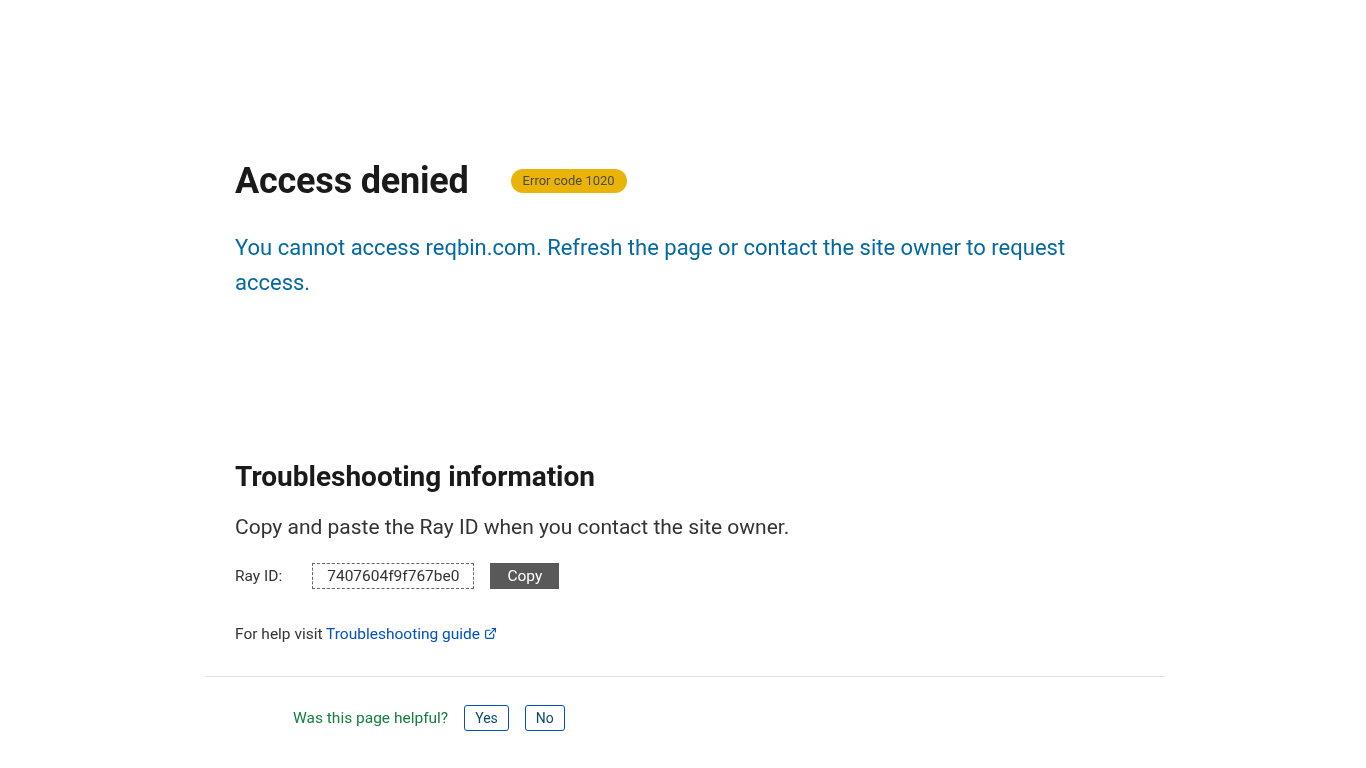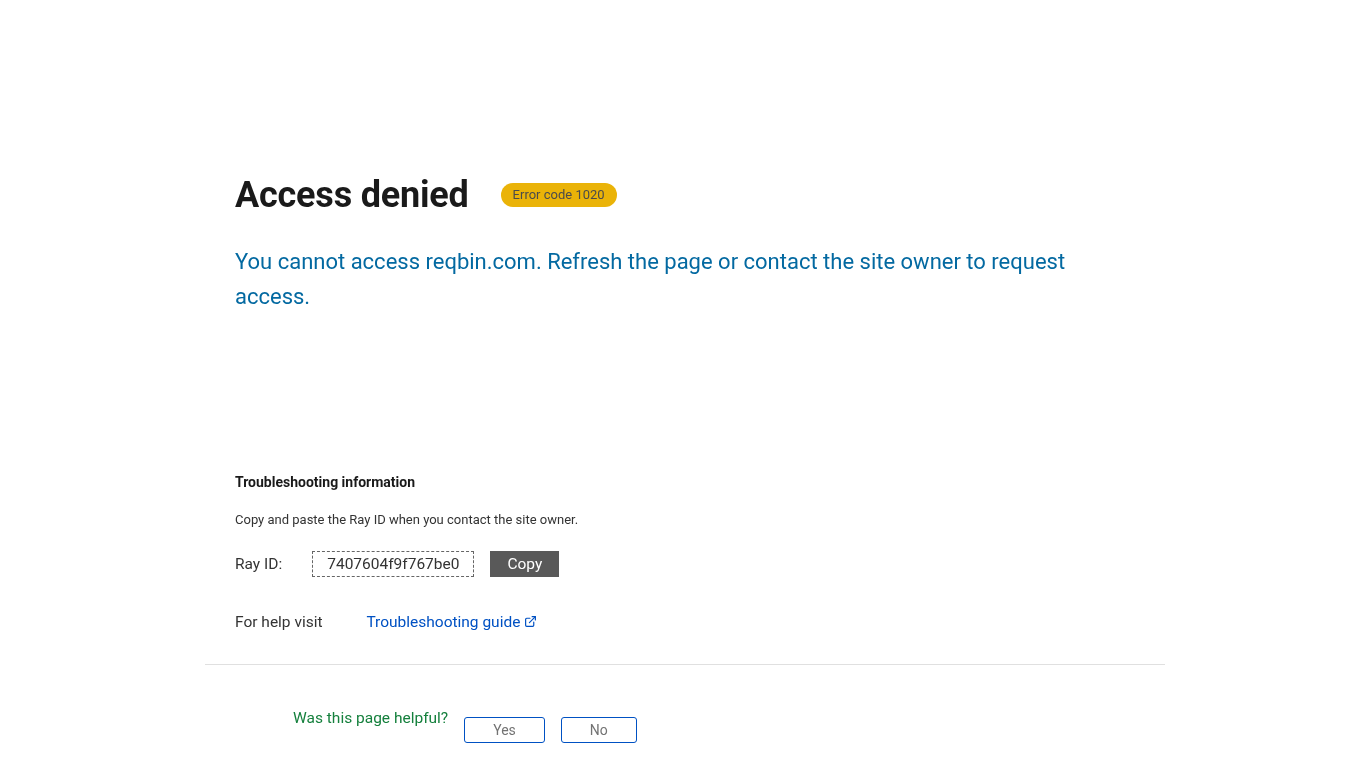--- a/index.html
+++ b/index.html
@@ -11,23 +11,22 @@
       height: 768px;
       position: relative;
     }
     .content {
       padding: 160px 0 0 235px;
       width: 1130px;
     }
     .title-row {
       display: flex;
       align-items: center;
-      gap: 32px;
+      gap: 42px;
       margin-bottom: 28px;
-      margin-top: 14px;
     }
     h1.page-title {
       font-size: 36px;
       font-weight: 700;
       color: #1a1a1a;
       letter-spacing: -0.2px;
     }
     .error-badge {
       background: #eab308;
       color: #4b4b4b;
@@ -39,27 +38,27 @@
     }
     .message {
       font-size: 22px;
       color: #0369a1;
       line-height: 1.6;
       max-width: 900px;
       font-weight: 400;
       margin-bottom: 160px;
     }
     h2.section-title {
-      font-size: 14px;
+      font-size: 28px;
       font-weight: 700;
       color: #1a1a1a;
       margin-bottom: 22px;
     }
     .instruction {
-      font-size: 13px;
+      font-size: 21px;
       color: #333;
       margin-bottom: 24px;
     }
     .rayid-row {
       display: flex;
       align-items: stretch;
       gap: 16px;
       margin-bottom: 36px;
     }
     .rayid-label {
@@ -85,21 +84,20 @@
       cursor: pointer;
       font-family: inherit;
     }
     .help-line {
       font-size: 15.5px;
       color: #333;
     }
     a.link {
       color: #0051c3;
       text-decoration: none;
-      margin-left: 40px;
     }
     .ext-icon {
       display: inline-block;
       margin-left: 4px;
       vertical-align: -1px;
     }
     .ext-icon svg { width: 13px; height: 13px; }
     hr.divider {
       border: none;
       border-top: 1px solid #e0e0e0;
@@ -119,28 +117,27 @@
       align-items: center;
       gap: 16px;
       margin-left: 88px;
     }
     .footer-left span.prompt {
       font-size: 15.5px;
       color: #15803d;
     }
     .vote-btn {
       border: 1px solid #0051c3;
-      color: #737373;
+      color: #0c4a6e;
       background: #fff;
       font-size: 14px;
-      padding: 4px 28px;
+      padding: 4px 10px;
       border-radius: 3px;
       cursor: pointer;
       font-family: inherit;
-      margin-top: 24px;
     }
     .footer-right {
       font-size: 15.5px;
       color: #333;
     }
   </style>
 </head>
 <body>
 
 <div class="content">

